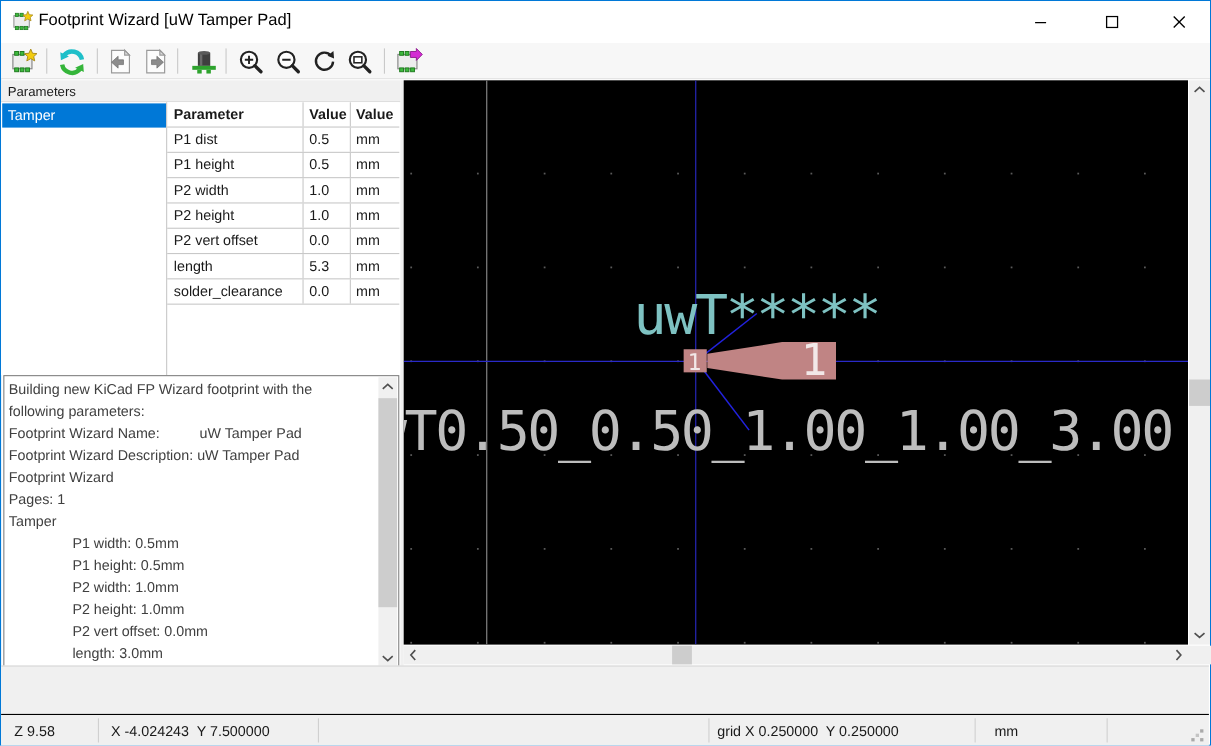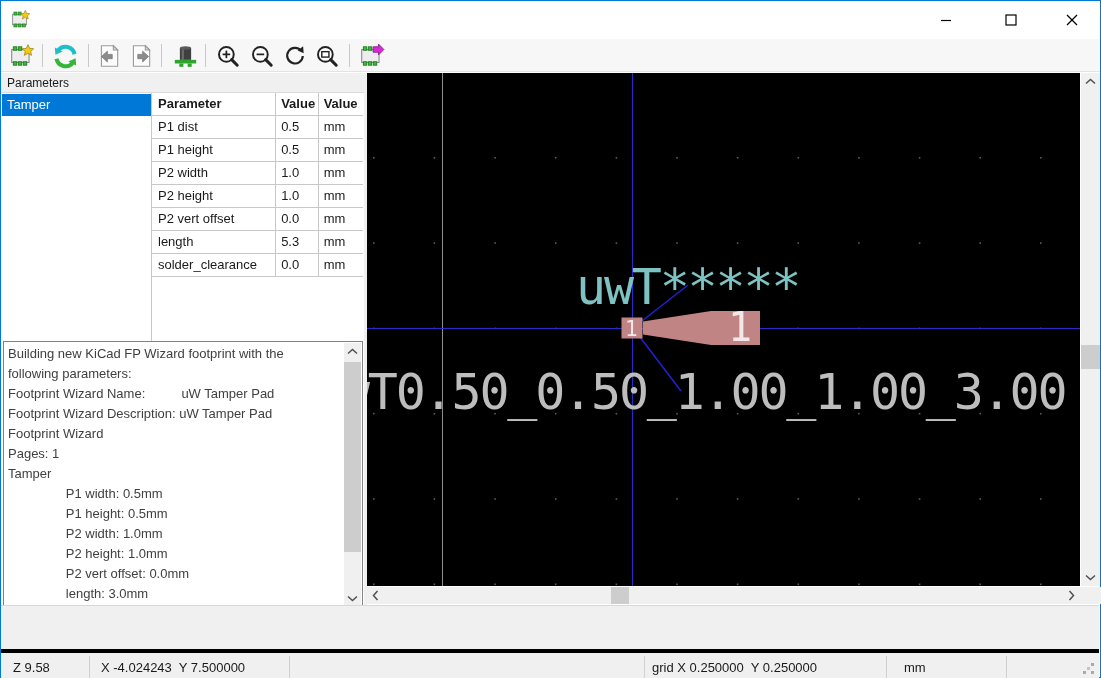--- a/index.html
+++ b/index.html
@@ -35,21 +35,21 @@
   
   .canvas{position:absolute;left:366px;top:72px;width:713px;height:513px;background:#000;overflow:hidden}
   .vscroll{position:absolute;left:1080px;top:72px;width:19px;height:513px;background:#F0F0F0}
   .vthumb{position:absolute;left:0;top:272px;width:19px;height:24px;background:#CDCDCD}
   .hscroll{position:absolute;left:366px;top:586px;width:713px;height:17px;background:#F0F0F0}
   .hthumb{position:absolute;left:244px;top:0;width:18px;height:17px;background:#CDCDCD}
   .corner{position:absolute;left:1079px;top:586px;width:21px;height:17px;background:#F0F0F0}
   
   .sb1{position:absolute;left:0;right:1px;top:604px;height:44px;background:#F0F0F0;border-top:1px solid #D8D8D8}
   .sb1f{position:absolute;top:5px;font-size:13px;line-height:18px;white-space:pre}
-  .sb2{position:absolute;left:0;right:1px;top:648px;height:29px;background:#F0F0F0;border-top:4px solid #000000}
+  .sb2{position:absolute;left:0;right:1px;top:648px;height:29px;background:#F0F0F0;border-top:1px solid #000000}
   .sb2i{position:absolute;top:7px;font-size:13px;white-space:pre}
   .sb2d{position:absolute;top:3px;width:1px;height:22px;background:#D0D0D0}
   .grip{position:absolute;right:4px;bottom:3px}
   svg{display:block}
 </style>
 </head>
 <body>
 
 <div class="win">
 
@@ -58,20 +58,21 @@
       <svg width="21" height="21" viewBox="0 0 24 24">
         <rect x="3" y="6" width="16" height="12" fill="#EDEDED" stroke="#8A8A8A"></rect>
         <rect x="4.5" y="3.5" width="3.4" height="3.4" fill="#3DB93D" stroke="#1E7A1E" stroke-width="0.8"></rect>
         <rect x="9.3" y="3.5" width="3.4" height="3.4" fill="#3DB93D" stroke="#1E7A1E" stroke-width="0.8"></rect>
         <rect x="4.5" y="17.1" width="3.4" height="3.4" fill="#3DB93D" stroke="#1E7A1E" stroke-width="0.8"></rect>
         <rect x="9.3" y="17.1" width="3.4" height="3.4" fill="#3DB93D" stroke="#1E7A1E" stroke-width="0.8"></rect>
         <rect x="14.1" y="17.1" width="3.4" height="3.4" fill="#3DB93D" stroke="#1E7A1E" stroke-width="0.8"></rect>
         <polygon points="17.5,1.5 19,5 22.7,5.3 20,7.8 20.8,11.4 17.5,9.5 14.2,11.4 15,7.8 12.3,5.3 16,5" fill="#F2CC0F" stroke="#A8891B" stroke-width="0.8"></polygon>
       </svg>
     </span>
+    <span class="title-text">Footprint Wizard [uW Tamper Pad]</span>
     <div class="win-btn" style="left:922px">
       <svg width="12" height="12" viewBox="0 0 12 12">
           <line x1="1" y1="6.5" x2="11" y2="6.5" stroke="#000" stroke-width="1.2"></line>
         </svg>
     </div>
     <div class="win-btn" style="left:987px">
       <svg width="12" height="12" viewBox="0 0 12 12">
           <rect x="1" y="1" width="10" height="10" fill="none" stroke="#000" stroke-width="1.2"></rect>
         </svg>
     </div>

